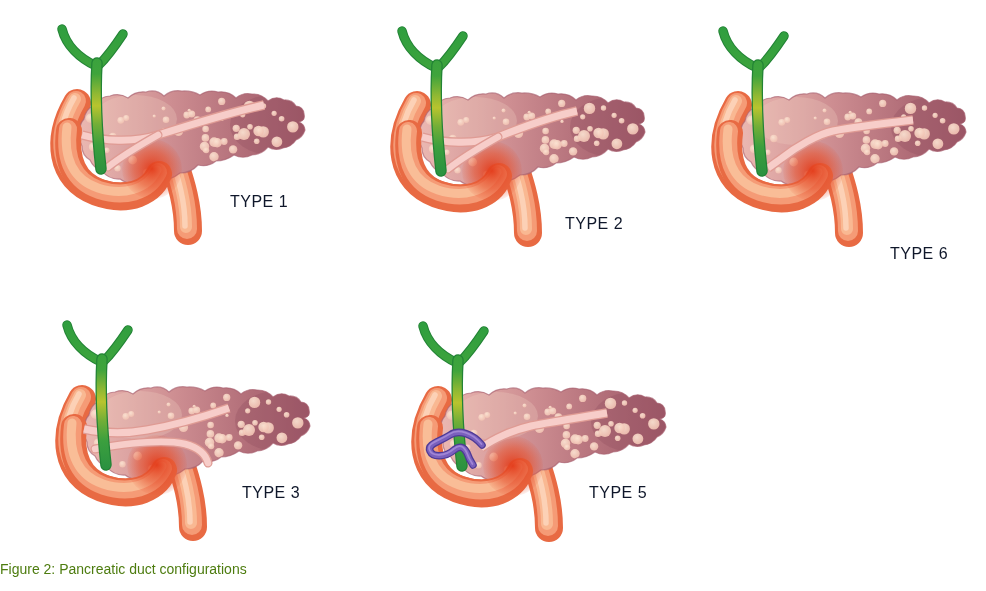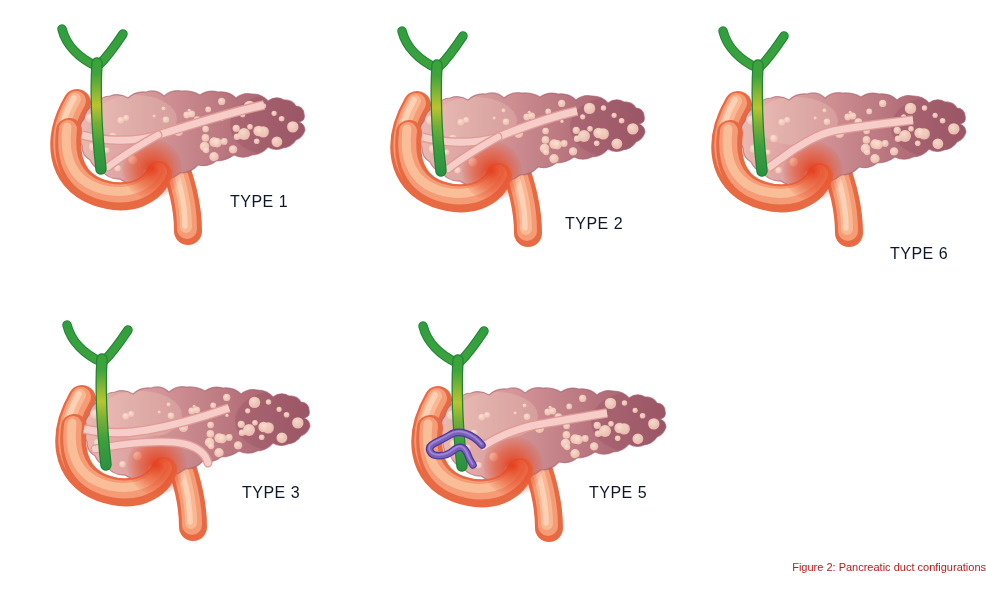--- a/index.html
+++ b/index.html
@@ -7,22 +7,22 @@
         font-family:"Liberation Sans",sans-serif;}
   .panel{position:absolute;width:330px;height:260px;}
   .panel svg{position:absolute;left:0;top:0;}
   .panel .label{position:absolute;font-size:16px;line-height:1;letter-spacing:.5px;
                 color:#0f172a;white-space:nowrap;}
   .p1{left:0px;top:1px;}   .p1 .label{left:230px;top:193px;}
   .p2{left:340px;top:3px;} .p2 .label{left:225px;top:192px;margin-top:21px;}
   .p3{left:661px;top:3px;} .p3 .label{left:229px;top:243px;}
   .p4{left:5px;top:297px;} .p4 .label{left:237px;top:188px;}
   .p5{left:361px;top:298px;} .p5 .label{left:228px;top:187px;text-align:right;}
-  .caption{position:absolute;left:0;right:0;top:561px;text-align:right;
-           font-size:11px;color:#b91c1c;}
+  .caption{position:absolute;left:0;right:0;top:561px;text-align:left;
+           font-size:14px;color:#4d7c0f;}
 </style>
 </head>
 <body>
 
 <div id="page">
 
   <div class="panel p1">
     <svg width="330" height="260" viewBox="0 0 330 260">
         <defs>
           <linearGradient id="pg0" gradientUnits="userSpaceOnUse" x1="84" y1="0" x2="304" y2="0">

